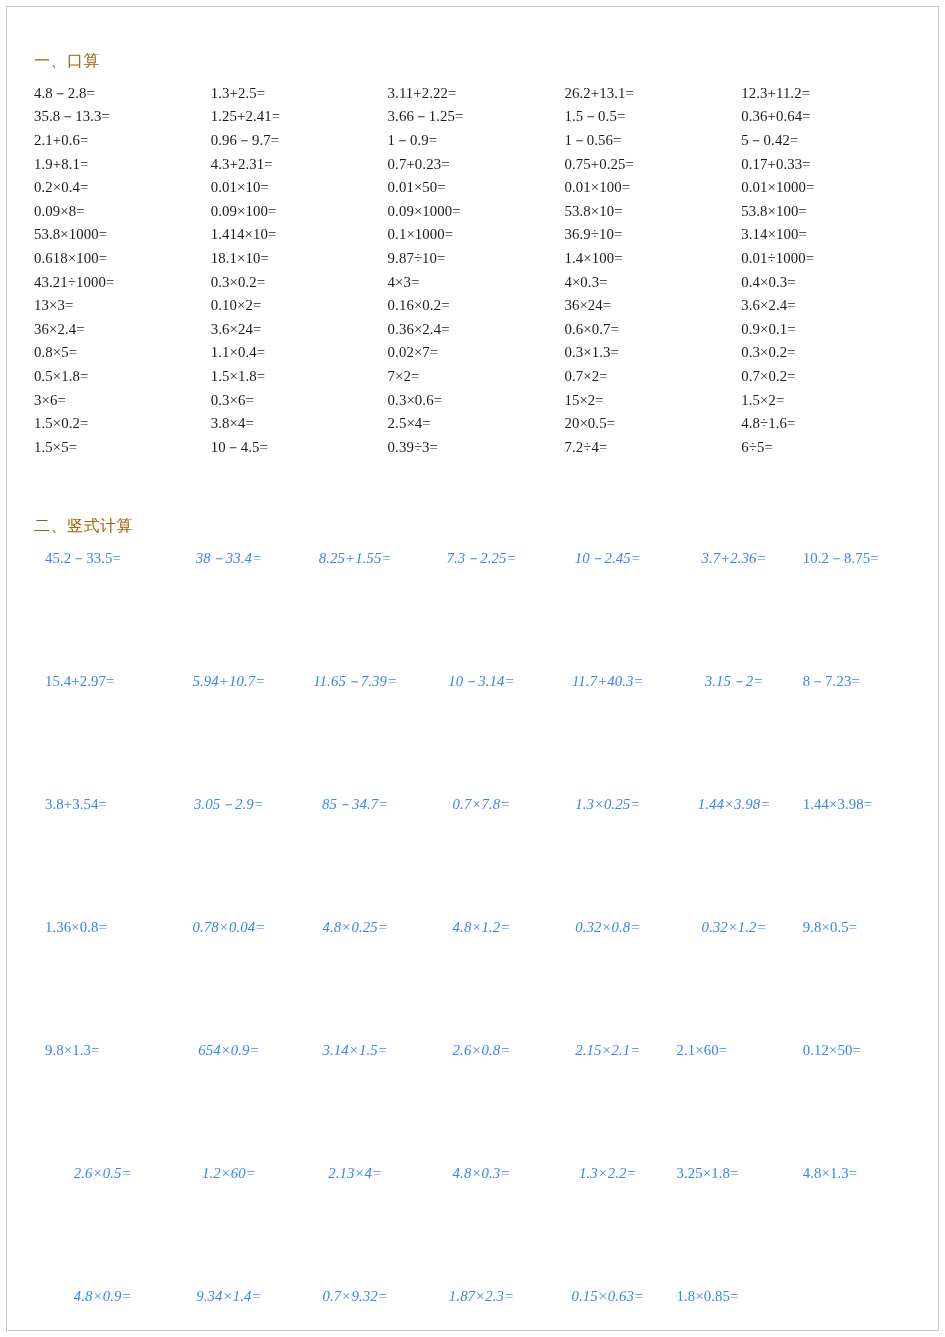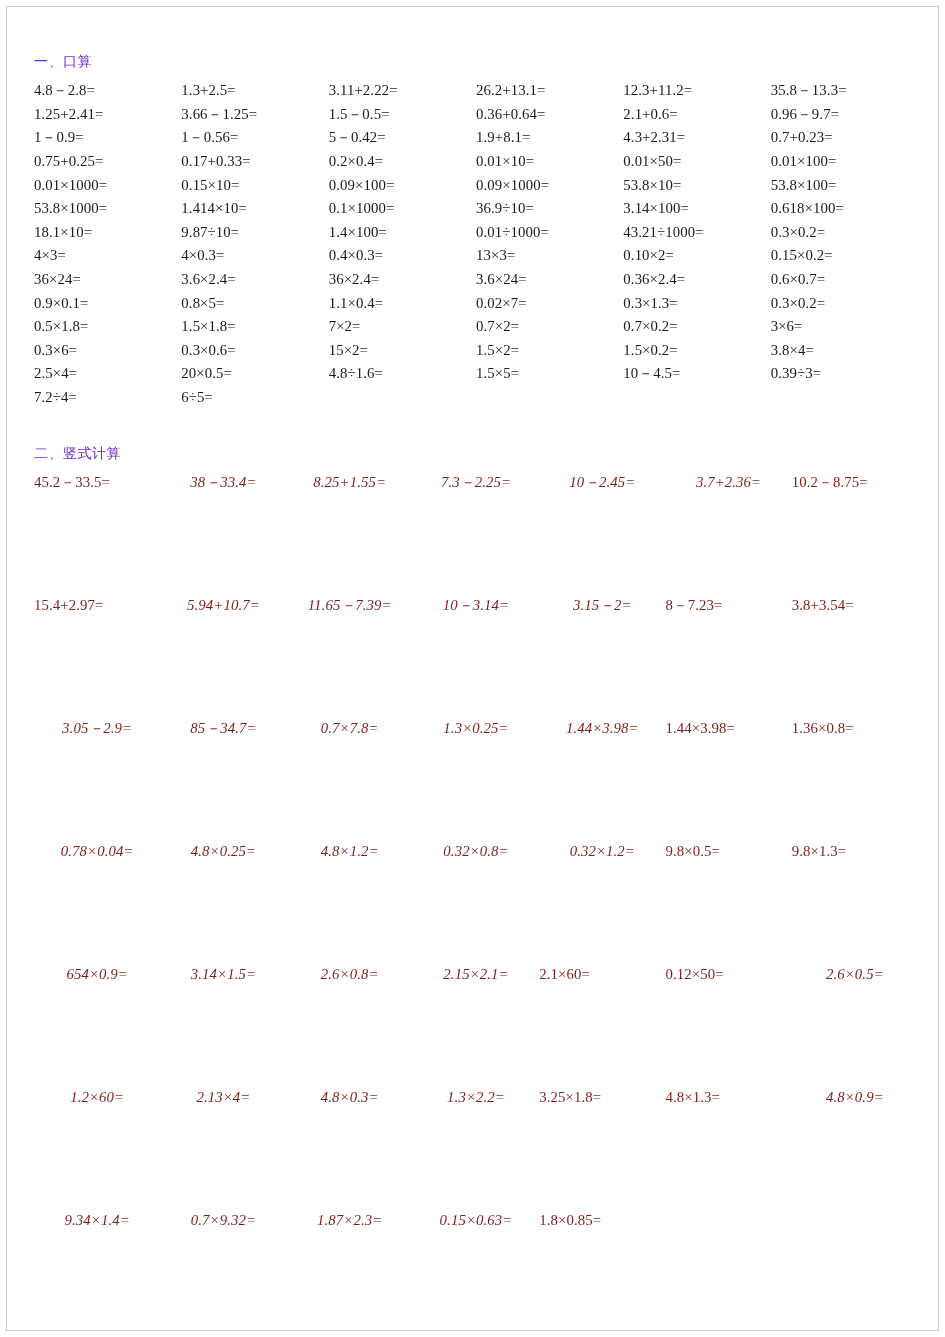--- a/index.html
+++ b/index.html
@@ -29,31 +29,31 @@
     border: 1px solid #c8c8c8;
     pointer-events: none;
   }
   .content {
     position: absolute;
     left: 34px;
     top: 52px;
     width: 884px;
   }
   .section-title {
-    font-family: Liberation Sans, sans-serif;
-    font-size: 14px;
+    font-family: Liberation Mono, monospace;
+    font-size: 16px;
     font-weight: normal;
-    color: #6d28d9;
+    color: #a16207;
     letter-spacing: 0.5px;
     margin: 0 0 9px 0;
     line-height: 1.3;
   }
   .mental-grid {
     display: grid;
-    grid-template-columns: repeat(6, 1fr);
+    grid-template-columns: repeat(5, 1fr);
     row-gap: 0px;
     column-gap: 0px;
   }
   .mental-grid .cell {
     font-size: 14.8px;
     line-height: 23.6px;
     height: 23.6px;
     white-space: nowrap;
     color: #1a1a1a;
     letter-spacing: 0.1px;
@@ -68,22 +68,23 @@
   }
   .vertical-grid {
     display: grid;
     grid-template-columns: repeat(7, 1fr);
   }
   .vertical-grid .cell {
     font-size: 14.8px;
     line-height: 22px;
     height: 123px;
     white-space: nowrap;
-    color: #7f1d1d;
+    color: #3b82f6;
     letter-spacing: 0.1px;
+    margin-left: 11px;
   }
   .vertical-grid .cell.al { text-align: left; }
   .vertical-grid .cell.ac { text-align: center; font-style: italic; }
   .vertical-grid .cell.ar { padding-right: 6px; }
 </style>
 </head>
 <body>
 
 <div id="page">
   <div class="page-border"></div>
@@ -114,21 +115,21 @@
       <div class="cell ac">4.3+2.31=</div>
       <div class="cell ac">0.7+0.23=</div>
       <div class="cell ac">0.75+0.25=</div>
       <div class="cell ac">0.17+0.33=</div>
       <div class="cell ar">0.2×0.4=</div>
 
       <div class="cell al">0.01×10=</div>
       <div class="cell ac">0.01×50=</div>
       <div class="cell ac">0.01×100=</div>
       <div class="cell ac">0.01×1000=</div>
-      <div class="cell ac">0.15×10=</div>
+      <div class="cell ac">0.09×8=</div>
       <div class="cell ac">0.09×100=</div>
       <div class="cell ar">0.09×1000=</div>
 
       <div class="cell al">53.8×10=</div>
       <div class="cell ac">53.8×100=</div>
       <div class="cell ac">53.8×1000=</div>
       <div class="cell ac">1.414×10=</div>
       <div class="cell ac">0.1×1000=</div>
       <div class="cell ac">36.9÷10=</div>
       <div class="cell ar">3.14×100=</div>
@@ -139,21 +140,21 @@
       <div class="cell ac">1.4×100=</div>
       <div class="cell ac">0.01÷1000=</div>
       <div class="cell ac">43.21÷1000=</div>
       <div class="cell ar">0.3×0.2=</div>
 
       <div class="cell al">4×3=</div>
       <div class="cell ac">4×0.3=</div>
       <div class="cell ac">0.4×0.3=</div>
       <div class="cell ac">13×3=</div>
       <div class="cell ac">0.10×2=</div>
-      <div class="cell ac">0.15×0.2=</div>
+      <div class="cell ac">0.16×0.2=</div>
       <div class="cell ar">36×24=</div>
 
       <div class="cell al">3.6×2.4=</div>
       <div class="cell ac">36×2.4=</div>
       <div class="cell ac">3.6×24=</div>
       <div class="cell ac">0.36×2.4=</div>
       <div class="cell ac">0.6×0.7=</div>
       <div class="cell ac">0.9×0.1=</div>
       <div class="cell ar">0.8×5=</div>
 
@@ -199,20 +200,21 @@
         <div class="cell ac">8.25+1.55=</div>
         <div class="cell ac">7.3－2.25=</div>
         <div class="cell ac">10－2.45=</div>
         <div class="cell ac">3.7+2.36=</div>
         <div class="cell ar">10.2－8.75=</div>
 
         <div class="cell al">15.4+2.97=</div>
         <div class="cell ac">5.94+10.7=</div>
         <div class="cell ac">11.65－7.39=</div>
         <div class="cell ac">10－3.14=</div>
+        <div class="cell ac">11.7+40.3=</div>
         <div class="cell ac">3.15－2=</div>
         <div class="cell ar">8－7.23=</div>
 
         <div class="cell al">3.8+3.54=</div>
         <div class="cell ac">3.05－2.9=</div>
         <div class="cell ac">85－34.7=</div>
         <div class="cell ac">0.7×7.8=</div>
         <div class="cell ac">1.3×0.25=</div>
         <div class="cell ac">1.44×3.98=</div>
         <div class="cell ar">1.44×3.98=</div>

